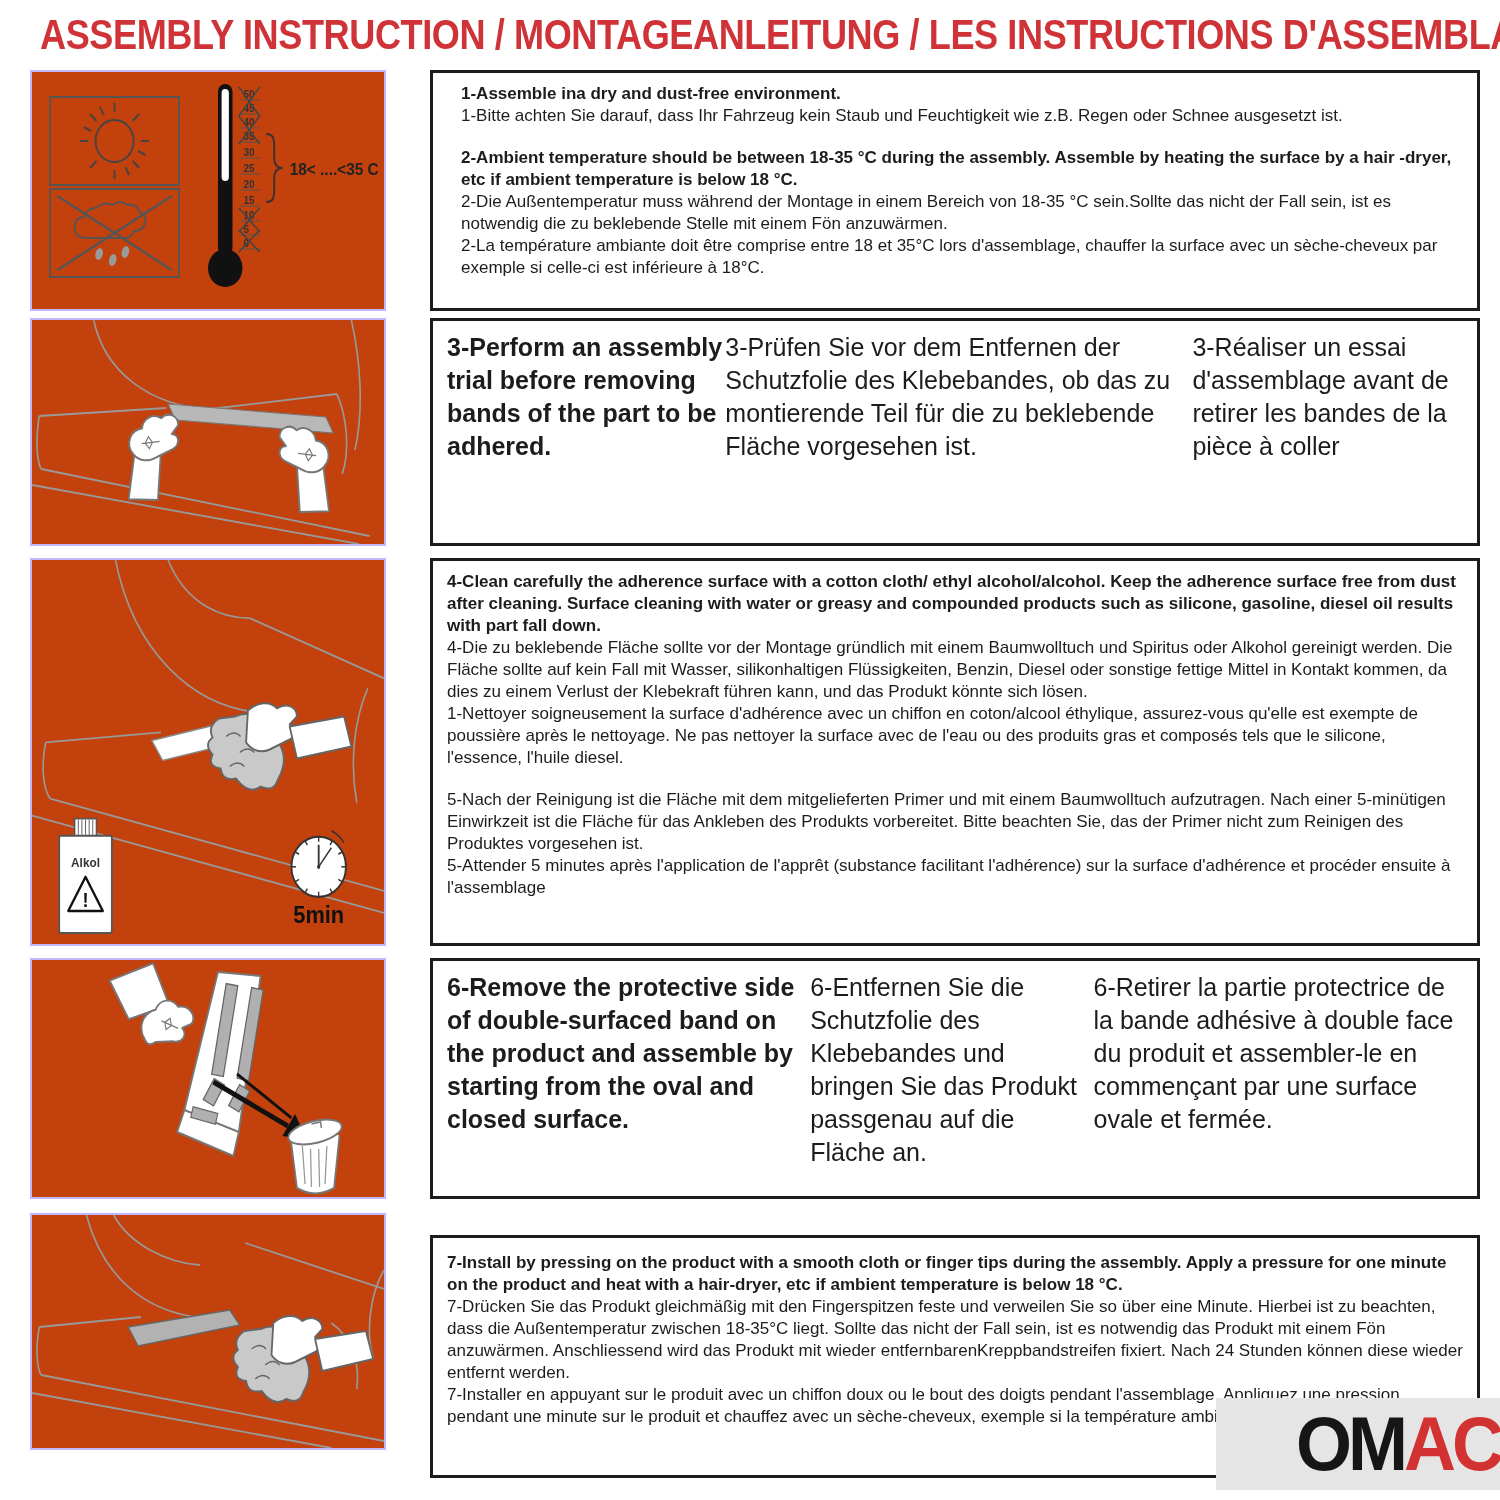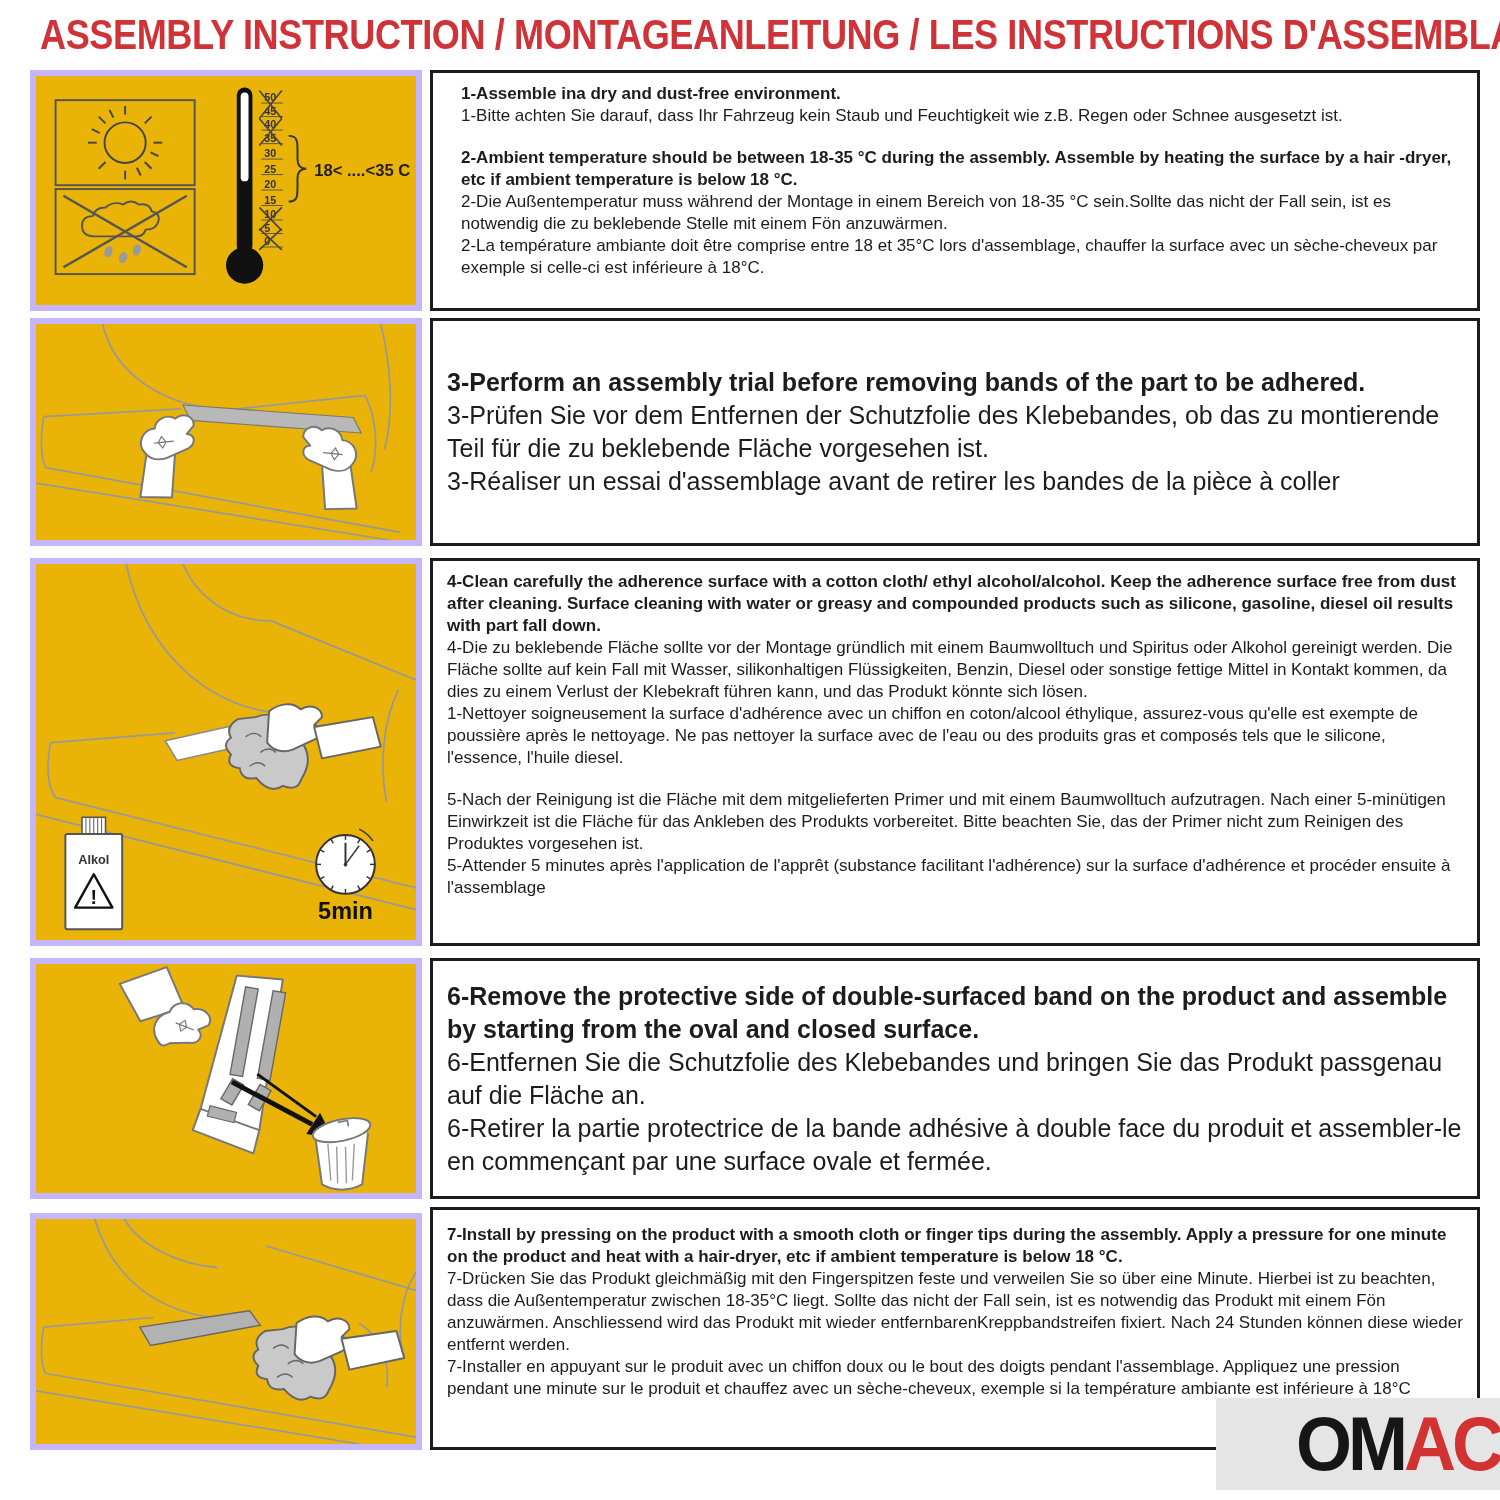--- a/index.html
+++ b/index.html
@@ -1,28 +1,28 @@
 <!DOCTYPE html>
 <html><head>
 <meta charset="utf-8">
 <style>
   html,body{margin:0;padding:0;background:#fff;}
   .page{position:relative;width:1500px;height:1500px;background:#fff;overflow:hidden;
         font-family:"Liberation Sans",sans-serif;color:#1c1c1c;}
   .title{position:absolute;left:40px;top:10px;font-size:43px;font-weight:700;
          color:#cf3337;white-space:nowrap;transform:scaleX(.84);transform-origin:left top;
          letter-spacing:-.5px;}
-  .imgbox{position:absolute;left:30px;width:392px;border:6px solid #c4b5fd;
-          background:#eab308;box-sizing:border-box;}
+  .imgbox{position:absolute;left:30px;width:356px;border:2px solid #c4b5fd;
+          background:#c2410c;box-sizing:border-box;}
   .txtbox{position:absolute;left:430px;width:1050px;border:3px solid #1c1c1c;
           box-sizing:border-box;padding:10px 14px;background:#fff;}
   .txtbox p{margin:0;font-size:17px;line-height:22px;}
   .txtbox p.b{font-weight:700;}
   .gap{height:20px;}
-  .big{display:flex;flex-direction:column;justify-content:center;}
+  .big{display:flex;justify-content:center;}
   .big p{font-size:25px;line-height:33px;}
   .ill{display:block;width:100%;height:100%;}
   .ill text{font-family:"Liberation Sans",sans-serif;}
   .logo{position:absolute;left:1216px;top:1398px;width:284px;height:92px;background:#e5e5e5;
         display:flex;align-items:center;justify-content:flex-end;z-index:3;
         font-weight:900;font-size:72px;letter-spacing:-4px;line-height:1;
         transform-origin:right center;}
   .logo .lb{color:#161616;}
   .logo .lr{color:#d23332;}
   .logo span{transform:scaleY(1.05);display:inline-block;}
@@ -271,21 +271,21 @@
       </g>
       <polygon points="106,112 218,95 229,110 117,131" fill="#b2b2b2" stroke="#666" stroke-width="1.4"></polygon>
       <g transform="translate(28,-42)">
         <path d="M206,158 q-13,8 -7,19 q-10,7 0,17 q-6,12 9,14 q2,13 17,10 q14,17 27,8 q15,6 19,-7 q12,-19 2,-35 q4,-17 -13,-23 q-19,-12 -36,-5 z" fill="#c9c9c9" stroke="#666" stroke-width="2"></path>
         <path d="M214,176 q9,-7 16,0 M229,192 q9,-7 16,0 M218,206 q9,-7 16,0" fill="none" stroke="#666" stroke-width="1.4"></path>
         <path d="M238,150 C248,142 262,140 270,148 C280,142 292,146 292,156 L284,164 C292,166 292,175 284,179 L262,189 C252,193 242,190 236,182 Z" fill="#fff" stroke="#666" stroke-width="2" stroke-linejoin="round"></path>
         <polygon points="284,166 340,158 348,186 292,198" fill="#fff" stroke="#666" stroke-width="2" stroke-linejoin="round"></polygon>
       </g>
     </svg>
   </div>
-  <div class="txtbox" style="top:1207px;height:243px;padding-top:14px;">
+  <div class="txtbox" style="top:1235px;height:243px;padding-top:14px;">
     <p class="b">7-Install by pressing on the product with a smooth cloth or finger tips during the assembly. Apply a pressure for one minute on the product and heat with a hair-dryer, etc if ambient temperature is below 18 °C.</p>
     <p>7-Drücken Sie das Produkt gleichmäßig mit den Fingerspitzen feste und verweilen Sie so über eine Minute. Hierbei ist zu beachten, dass die Außentemperatur zwischen 18-35°C liegt. Sollte das nicht der Fall sein, ist es notwendig das Produkt mit einem Fön anzuwärmen. Anschliessend wird das Produkt mit wieder entfernbarenKreppbandstreifen fixiert. Nach 24 Stunden können diese wieder entfernt werden.</p>
     <p>7-Installer en appuyant sur le produit avec un chiffon doux ou le bout des doigts pendant l'assemblage. Appliquez une pression pendant une minute sur le produit et chauffez avec un sèche-cheveux, exemple si la température ambiante est inférieure à 18°C</p>
   </div>
 
   <div class="logo">
     <span class="lb">OM</span>
       <span class="lr">AC</span>
   </div>
 

